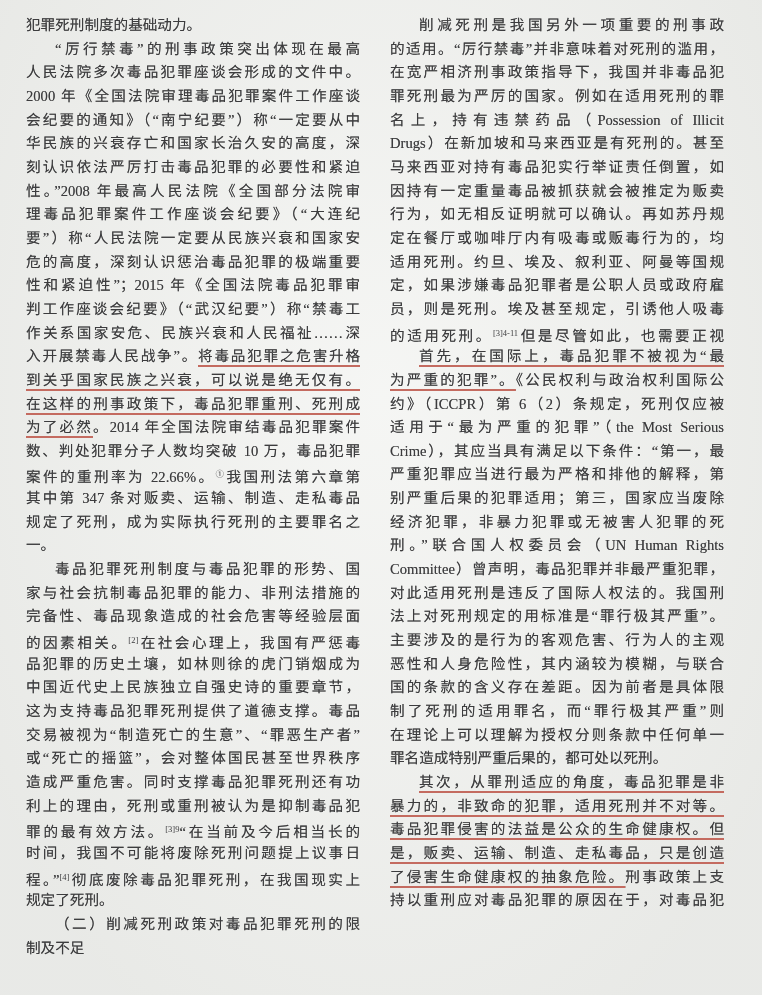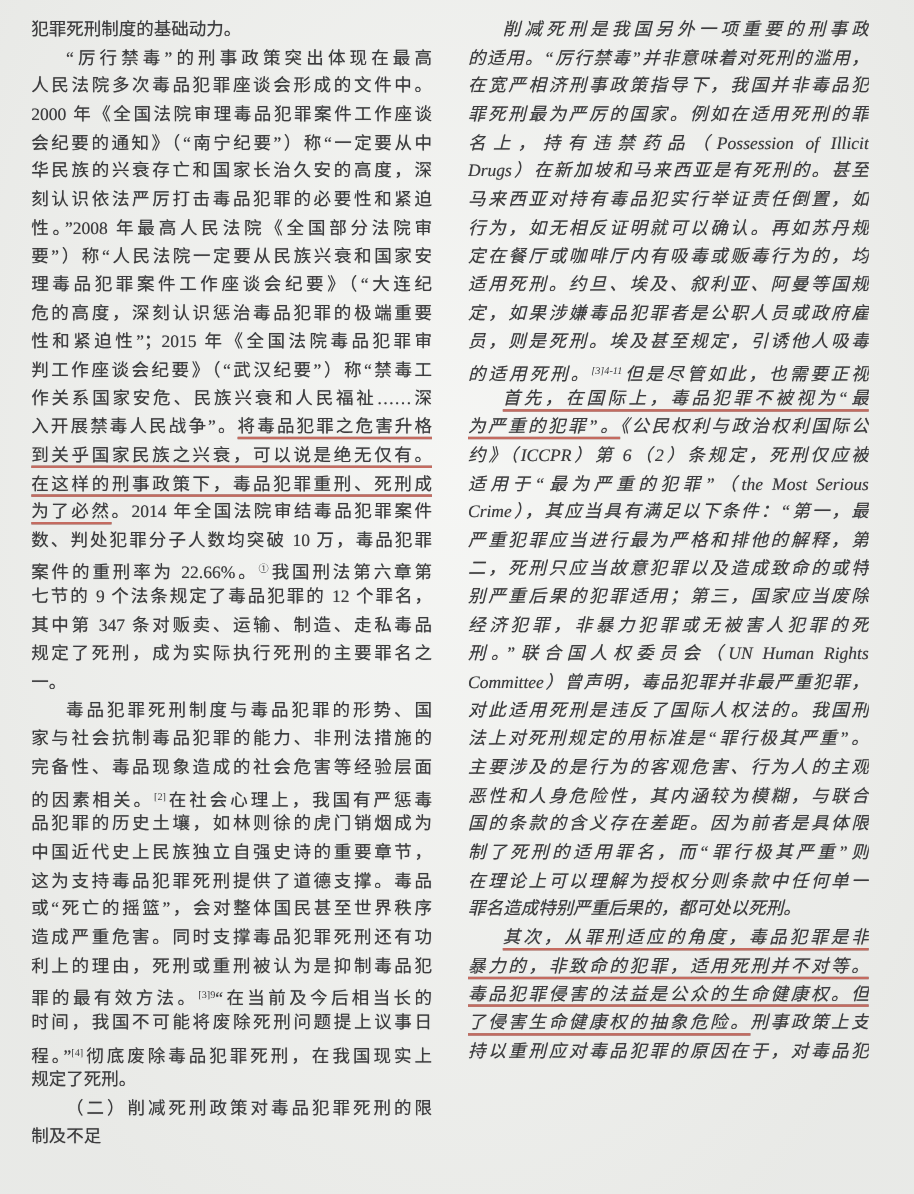--- a/index.html
+++ b/index.html
@@ -23,21 +23,21 @@
   }
   .col {
     position: absolute;
     top: 14px;
     width: 334px;
     color: var(--ink, #3c3c3e);
     font-size: 14.6px;
     text-shadow: 0 0 0.6px rgba(40,40,40,0.55);
   }
   .col-left  { left: 26px;  }
-  .col-right { left: 390px; font-style: italic; }
+  .col-right { left: 390px; }
   .line {
     height: 23.66px;
     line-height: 23.66px;
     overflow: hidden;
     text-align: justify;
     text-align-last: justify;
   }
   .line.nj {
     text-align: center;
     text-align-last: left;
@@ -64,85 +64,86 @@
 <div class="page">
   <div class="col col-left">
       <div class="line nj"><span>犯罪死刑制度的基础动力。</span></div>
       <div class="line ind"><span>“厉行禁毒”的刑事政策突出体现在最高</span></div>
       <div class="line"><span>人民法院多次毒品犯罪座谈会形成的文件中。</span></div>
       <div class="line"><span>2000 年《全国法院审理毒品犯罪案件工作座谈</span></div>
       <div class="line"><span>会纪要的通知》（“南宁纪要”）称“一定要从中</span></div>
       <div class="line"><span>华民族的兴衰存亡和国家长治久安的高度，深</span></div>
       <div class="line"><span>刻认识依法严厉打击毒品犯罪的必要性和紧迫</span></div>
       <div class="line"><span>性。”2008 年最高人民法院《全国部分法院审</span></div>
+      <div class="line"><span>理毒品犯罪案件工作座谈会纪要》（“大连纪</span></div>
       <div class="line"><span>要”）称“人民法院一定要从民族兴衰和国家安</span></div>
-      <div class="line"><span>理毒品犯罪案件工作座谈会纪要》（“大连纪</span></div>
       <div class="line"><span>危的高度，深刻认识惩治毒品犯罪的极端重要</span></div>
       <div class="line"><span>性和紧迫性”；2015 年《全国法院毒品犯罪审</span></div>
       <div class="line"><span>判工作座谈会纪要》（“武汉纪要”）称“禁毒工</span></div>
       <div class="line"><span>作关系国家安危、民族兴衰和人民福祉……深</span></div>
       <div class="line"><span>入开展禁毒人民战争”。</span><span class="u">将毒品犯罪之危害升格</span></div>
       <div class="line"><span class="u">到关乎国家民族之兴衰，可以说是绝无仅有。</span></div>
       <div class="line"><span class="u">在这样的刑事政策下，毒品犯罪重刑、死刑成</span></div>
       <div class="line"><span class="u">为了必然</span><span>。2014 年全国法院审结毒品犯罪案件</span></div>
       <div class="line"><span>数、判处犯罪分子人数均突破 10 万，毒品犯罪</span></div>
       <div class="line"><span>案件的重刑率为 22.66%。</span><span class="sup">①</span><span>我国刑法第六章第</span></div>
-      <div class="line"><span>七节的 9 个法条规定了毒品犯罪的 12 个罪名，</span></div>
       <div class="line"><span>其中第 347 条对贩卖、运输、制造、走私毒品</span></div>
       <div class="line"><span>规定了死刑，成为实际执行死刑的主要罪名之</span></div>
       <div class="line nj"><span>一。</span></div>
       <div class="line ind"><span>毒品犯罪死刑制度与毒品犯罪的形势、国</span></div>
       <div class="line"><span>家与社会抗制毒品犯罪的能力、非刑法措施的</span></div>
       <div class="line"><span>完备性、毒品现象造成的社会危害等经验层面</span></div>
       <div class="line"><span>的因素相关。</span><span class="sup">[2]</span><span>在社会心理上，我国有严惩毒</span></div>
       <div class="line"><span>品犯罪的历史土壤，如林则徐的虎门销烟成为</span></div>
       <div class="line"><span>中国近代史上民族独立自强史诗的重要章节，</span></div>
       <div class="line"><span>这为支持毒品犯罪死刑提供了道德支撑。毒品</span></div>
+      <div class="line"><span>交易被视为“制造死亡的生意”、“罪恶生产者”</span></div>
       <div class="line"><span>或“死亡的摇篮”，会对整体国民甚至世界秩序</span></div>
       <div class="line"><span>造成严重危害。同时支撑毒品犯罪死刑还有功</span></div>
       <div class="line"><span>利上的理由，死刑或重刑被认为是抑制毒品犯</span></div>
       <div class="line"><span>罪的最有效方法。</span><span class="sup">[3]9</span><span>“在当前及今后相当长的</span></div>
       <div class="line"><span>时间，我国不可能将废除死刑问题提上议事日</span></div>
       <div class="line"><span>程。”</span><span class="sup">[4]</span><span>彻底废除毒品犯罪死刑，在我国现实上</span></div>
       <div class="line nj"><span>规定了死刑。</span></div>
       <div class="line ind"><span>（二）削减死刑政策对毒品犯罪死刑的限</span></div>
       <div class="line nj"><span>制及不足</span></div>
     </div>
   <div class="col col-right">
       <div class="line ind"><span>削减死刑是我国另外一项重要的刑事政</span></div>
       <div class="line"><span>的适用。“厉行禁毒”并非意味着对死刑的滥用，</span></div>
       <div class="line"><span>在宽严相济刑事政策指导下，我国并非毒品犯</span></div>
       <div class="line"><span>罪死刑最为严厉的国家。例如在适用死刑的罪</span></div>
       <div class="line"><span>名上，持有违禁药品（Possession of Illicit</span></div>
       <div class="line"><span>Drugs）在新加坡和马来西亚是有死刑的。甚至</span></div>
       <div class="line"><span>马来西亚对持有毒品犯实行举证责任倒置，如</span></div>
+      <div class="line"><span>因持有一定重量毒品被抓获就会被推定为贩卖</span></div>
       <div class="line"><span>行为，如无相反证明就可以确认。再如苏丹规</span></div>
       <div class="line"><span>定在餐厅或咖啡厅内有吸毒或贩毒行为的，均</span></div>
       <div class="line"><span>适用死刑。约旦、埃及、叙利亚、阿曼等国规</span></div>
       <div class="line"><span>定，如果涉嫌毒品犯罪者是公职人员或政府雇</span></div>
       <div class="line"><span>员，则是死刑。埃及甚至规定，引诱他人吸毒</span></div>
       <div class="line"><span>的适用死刑。</span><span class="sup">[3]4-11</span><span>但是尽管如此，也需要正视</span></div>
       <div class="line ind"><span class="u">首先，在国际上，毒品犯罪不被视为“最</span></div>
       <div class="line"><span class="u">为严重的犯罪”。</span><span>《公民权利与政治权利国际公</span></div>
       <div class="line"><span>约》（ICCPR）第 6（2）条规定，死刑仅应被</span></div>
       <div class="line"><span>适用于“最为严重的犯罪”（the Most Serious</span></div>
       <div class="line"><span>Crime），其应当具有满足以下条件：“第一，最</span></div>
       <div class="line"><span>严重犯罪应当进行最为严格和排他的解释，第</span></div>
-      <div class="line"><span>二，死刑只应当故意犯罪以及造成致命的或特</span></div>
       <div class="line"><span>别严重后果的犯罪适用；第三，国家应当废除</span></div>
       <div class="line"><span>经济犯罪，非暴力犯罪或无被害人犯罪的死</span></div>
       <div class="line"><span>刑。”联合国人权委员会（UN Human Rights</span></div>
       <div class="line"><span>Committee）曾声明，毒品犯罪并非最严重犯罪，</span></div>
       <div class="line"><span>对此适用死刑是违反了国际人权法的。我国刑</span></div>
       <div class="line"><span>法上对死刑规定的用标准是“罪行极其严重”。</span></div>
       <div class="line"><span>主要涉及的是行为的客观危害、行为人的主观</span></div>
       <div class="line"><span>恶性和人身危险性，其内涵较为模糊，与联合</span></div>
       <div class="line"><span>国的条款的含义存在差距。因为前者是具体限</span></div>
       <div class="line"><span>制了死刑的适用罪名，而“罪行极其严重”则</span></div>
       <div class="line"><span>在理论上可以理解为授权分则条款中任何单一</span></div>
       <div class="line nj"><span>罪名造成特别严重后果的，都可处以死刑。</span></div>
       <div class="line ind"><span class="u">其次，从罪刑适应的角度，毒品犯罪是非</span></div>
       <div class="line"><span class="u">暴力的，非致命的犯罪，适用死刑并不对等。</span></div>
       <div class="line"><span class="u">毒品犯罪侵害的法益是公众的生命健康权。但</span></div>
+      <div class="line"><span class="u">是，贩卖、运输、制造、走私毒品，只是创造</span></div>
       <div class="line"><span class="u">了侵害生命健康权的抽象危险。</span><span>刑事政策上支</span></div>
       <div class="line"><span>持以重刑应对毒品犯罪的原因在于，对毒品犯</span></div>
     </div>
 </div>
 
 </body></html>

